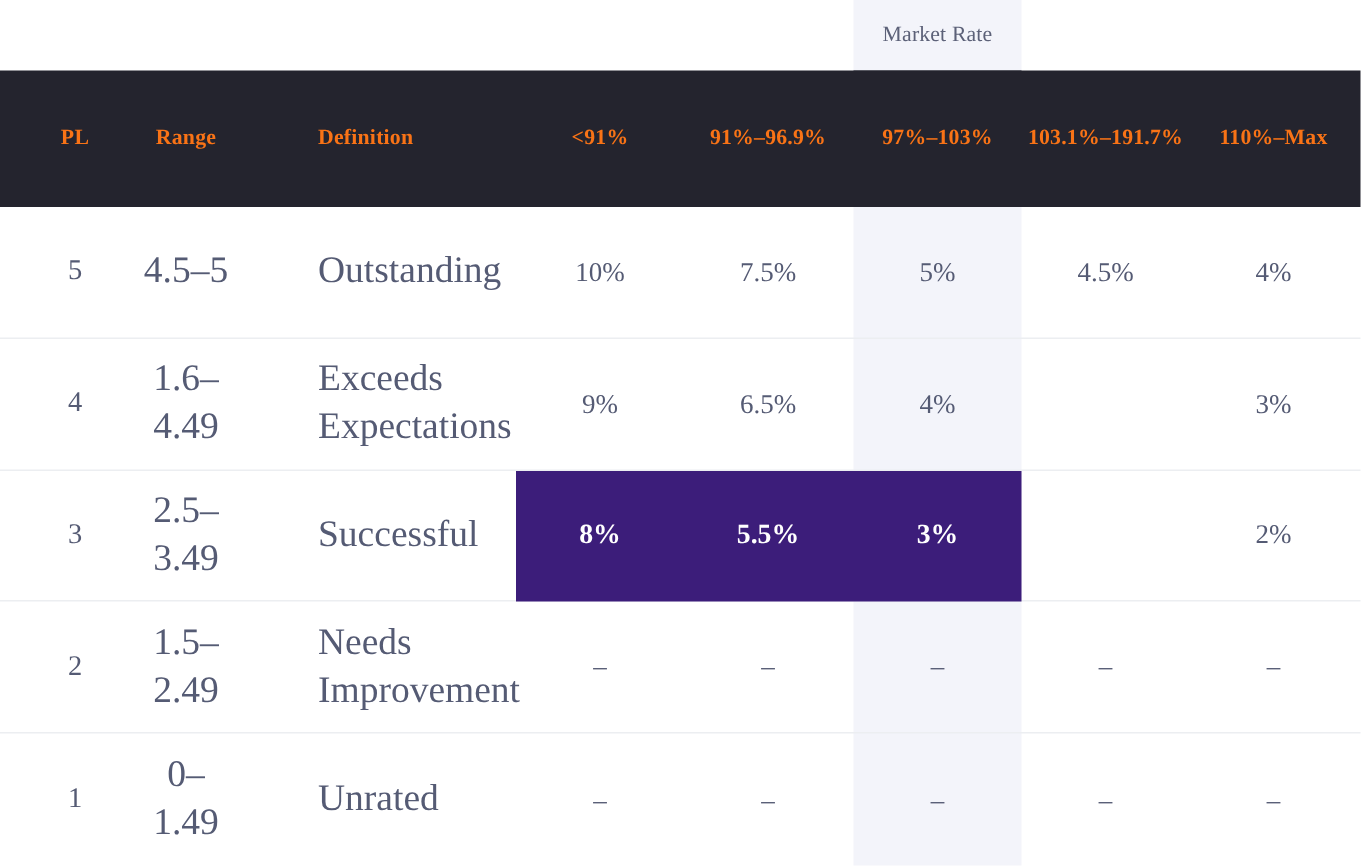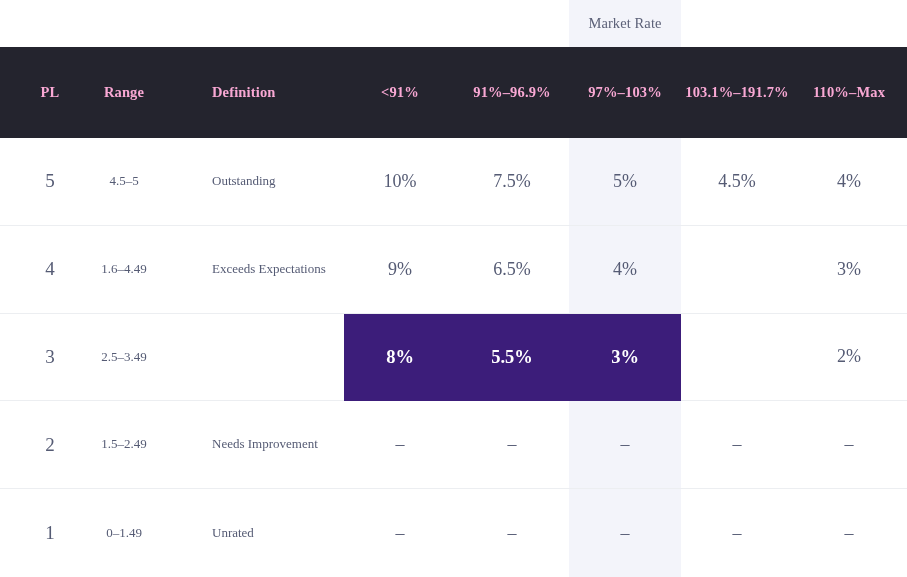--- a/index.html
+++ b/index.html
@@ -76,21 +76,21 @@
     height: 91px;
     background: #24242e;
     z-index: 2;
   }
   .header-band .hcell {
     position: absolute;
     top: 0;
     height: 91px;
     display: flex;
     align-items: center;
-    color: #f9a8d4;
+    color: #f97316;
     font-weight: bold;
     font-size: 14.5px;
     letter-spacing: .15px;
     white-space: nowrap;
   }
   .hcell.center { justify-content: center; }
   .hcell.left   { justify-content: flex-start; }
 
   
   .body-rows {
@@ -108,21 +108,21 @@
     box-sizing: border-box;
   }
   .trow:last-child { border-bottom: none; }
 
   .cell {
     position: absolute;
     top: 0;
     height: 100%;
     display: flex;
     align-items: center;
-    font-size: 13px;
+    font-size: 25px;
     color: #555b74;
     box-sizing: border-box;
     line-height: 1.28;
   }
   .cell.center { justify-content: center; text-align: center; }
   .cell.left   { justify-content: flex-start; text-align: left; }
   .cell.num    { font-size: 18px; }
   .cell.pl     { font-size: 19px; }
 
   
@@ -187,20 +187,21 @@
         <div class="cell center" style="left: 90px; width: 68px;">1.6–4.49</div>
         <div class="cell left" style="left: 212px; width: 132px;">Exceeds Expectations</div>
         <div class="cell center num" style="left: 344px; width: 112px;">9%</div>
         <div class="cell center num" style="left: 456px; width: 112px;">6.5%</div>
         <div class="cell center num" style="left: 569px; width: 112px;">4%</div>
         <div class="cell center num" style="left: 793px; width: 112px;">3%</div>
       </div>
       <div class="trow">
         <div class="cell center pl" style="left: 10px; width: 80px;">3</div>
         <div class="cell center" style="left: 90px; width: 68px;">2.5–3.49</div>
+        <div class="cell left" style="left: 212px; width: 132px;">Successful</div>
         <div class="cell center num" style="left: 344px; width: 112px;">8%</div>
         <div class="cell center num" style="left: 456px; width: 112px;">5.5%</div>
         <div class="cell center num" style="left: 569px; width: 112px;">3%</div>
         <div class="cell center num" style="left: 793px; width: 112px;">2%</div>
         <div class="highlight-block" style="left: 344px; width: 337px;">
           <div class="hl-cell" style="left: 0px; width: 112px;">8%</div>
           <div class="hl-cell" style="left: 112px; width: 112px;">5.5%</div>
           <div class="hl-cell" style="left: 225px; width: 112px;">3%</div>
         </div>
       </div>

